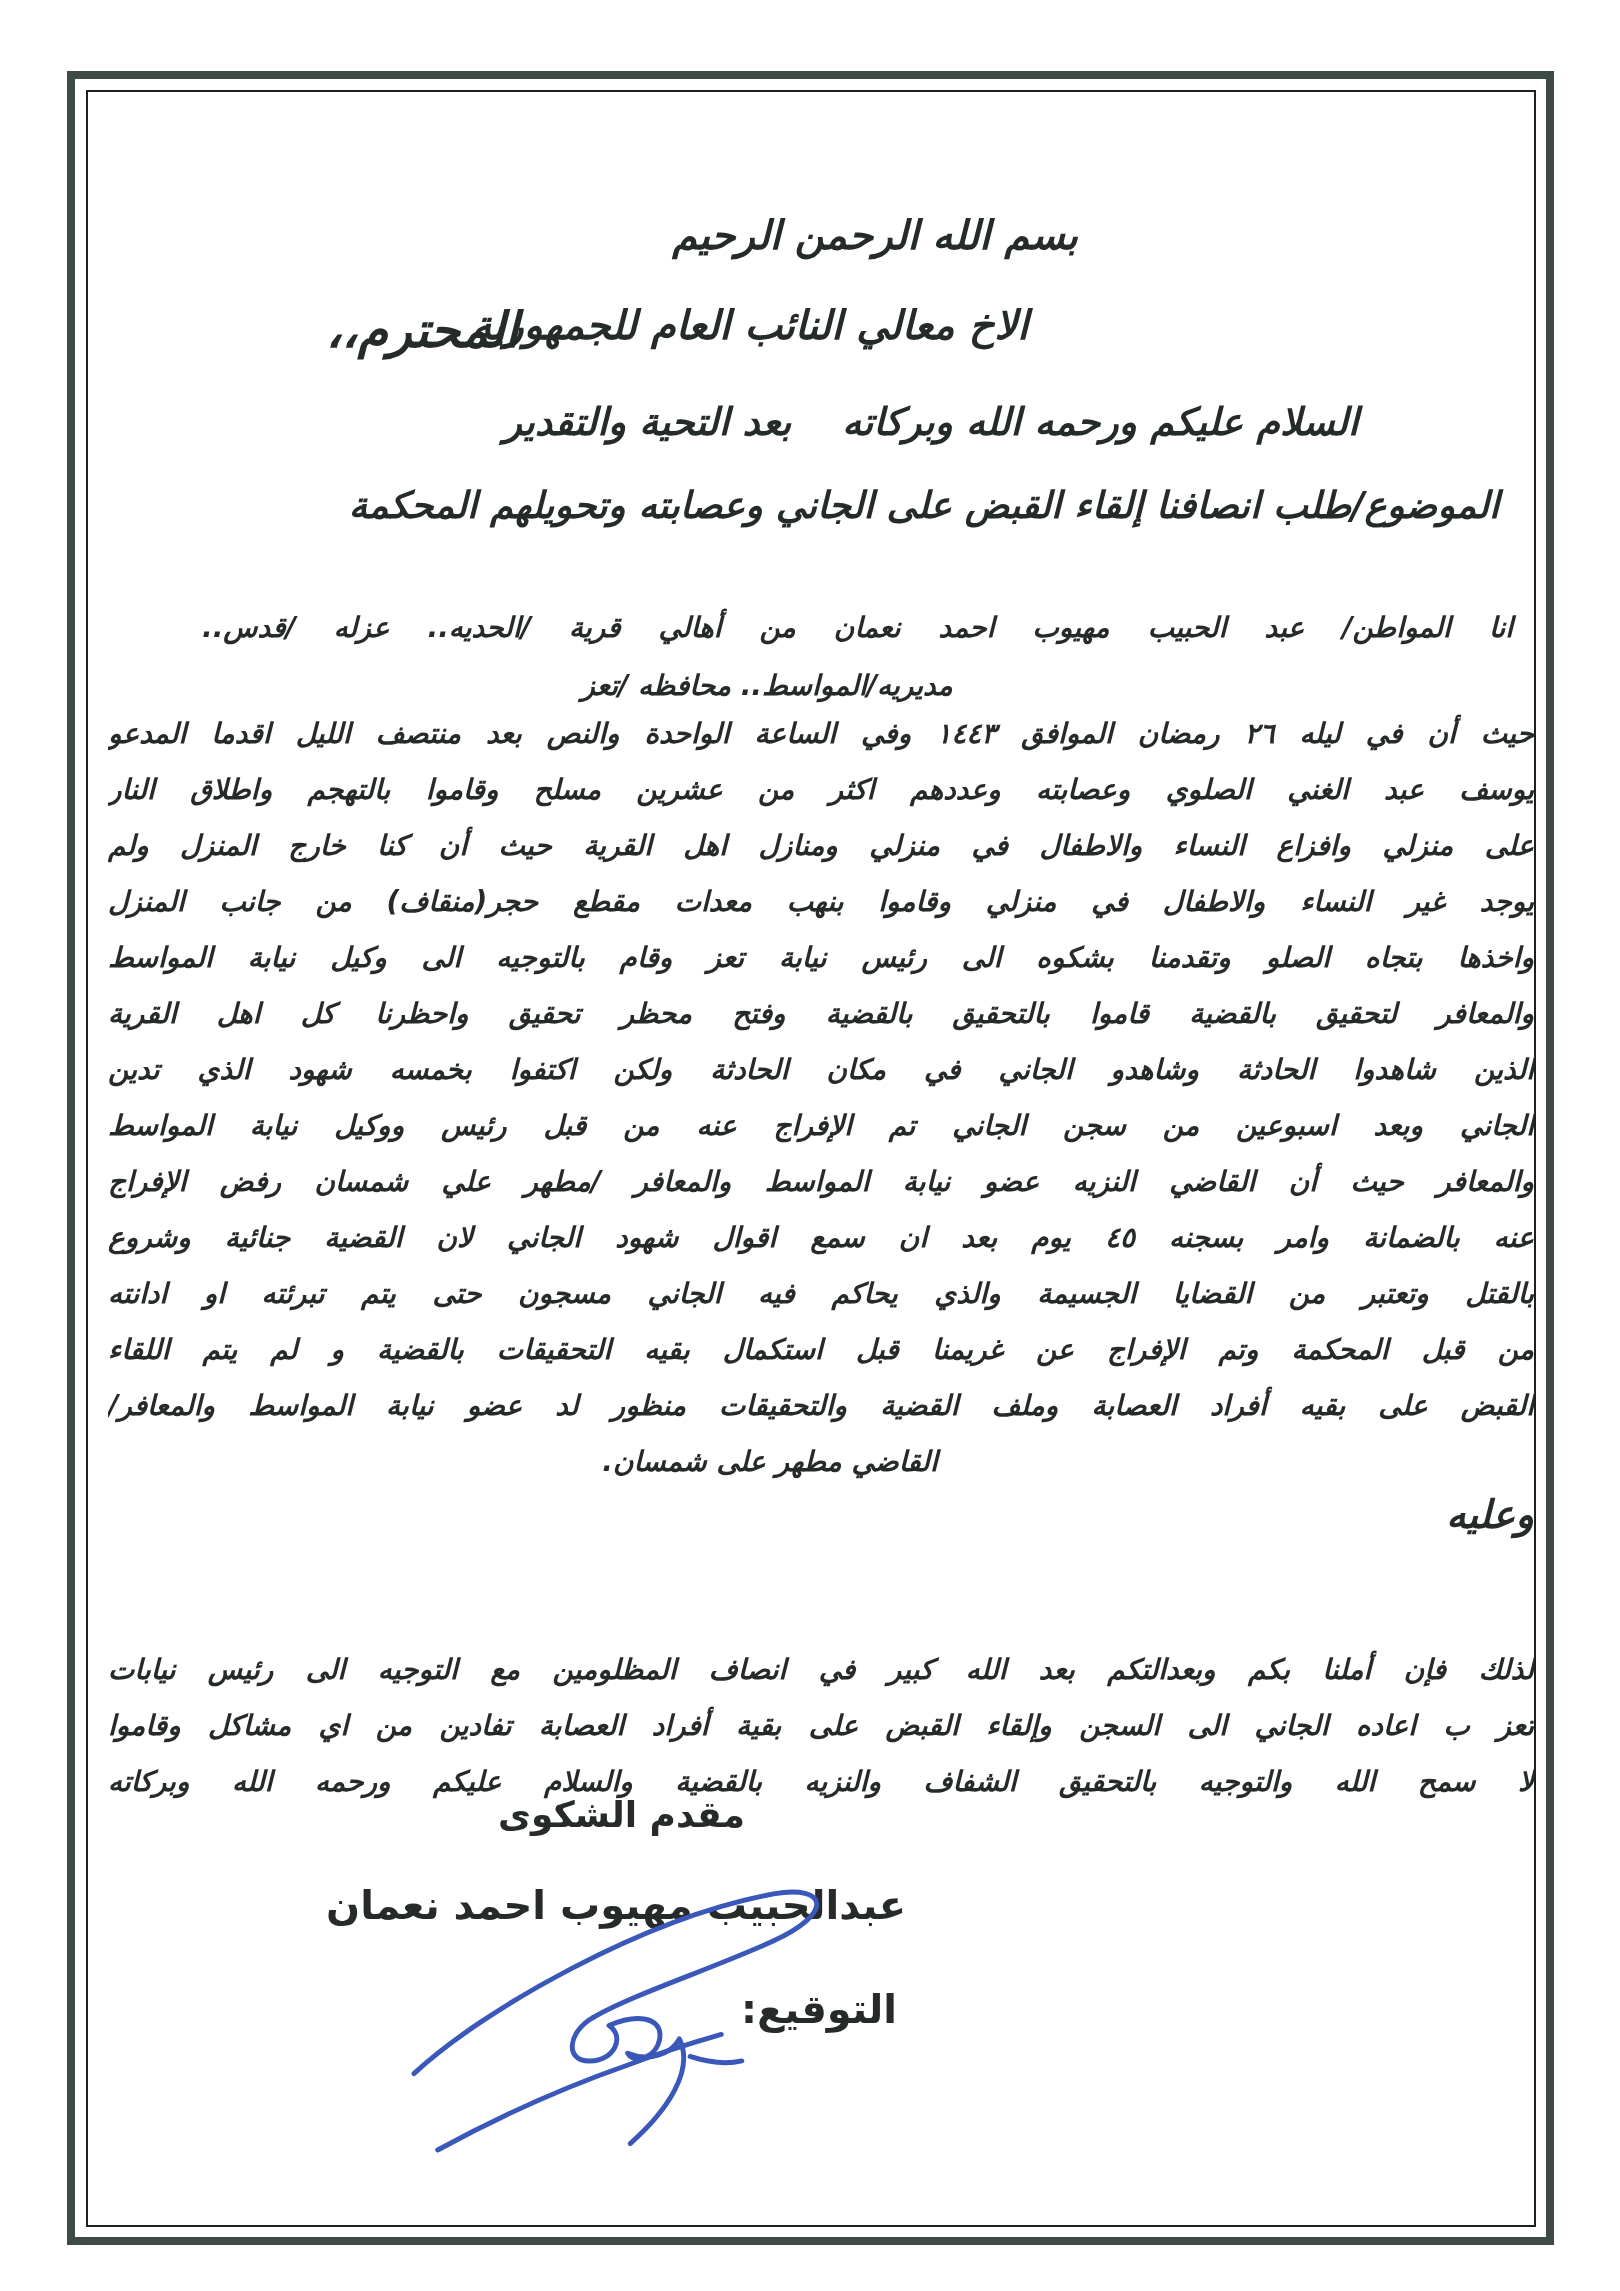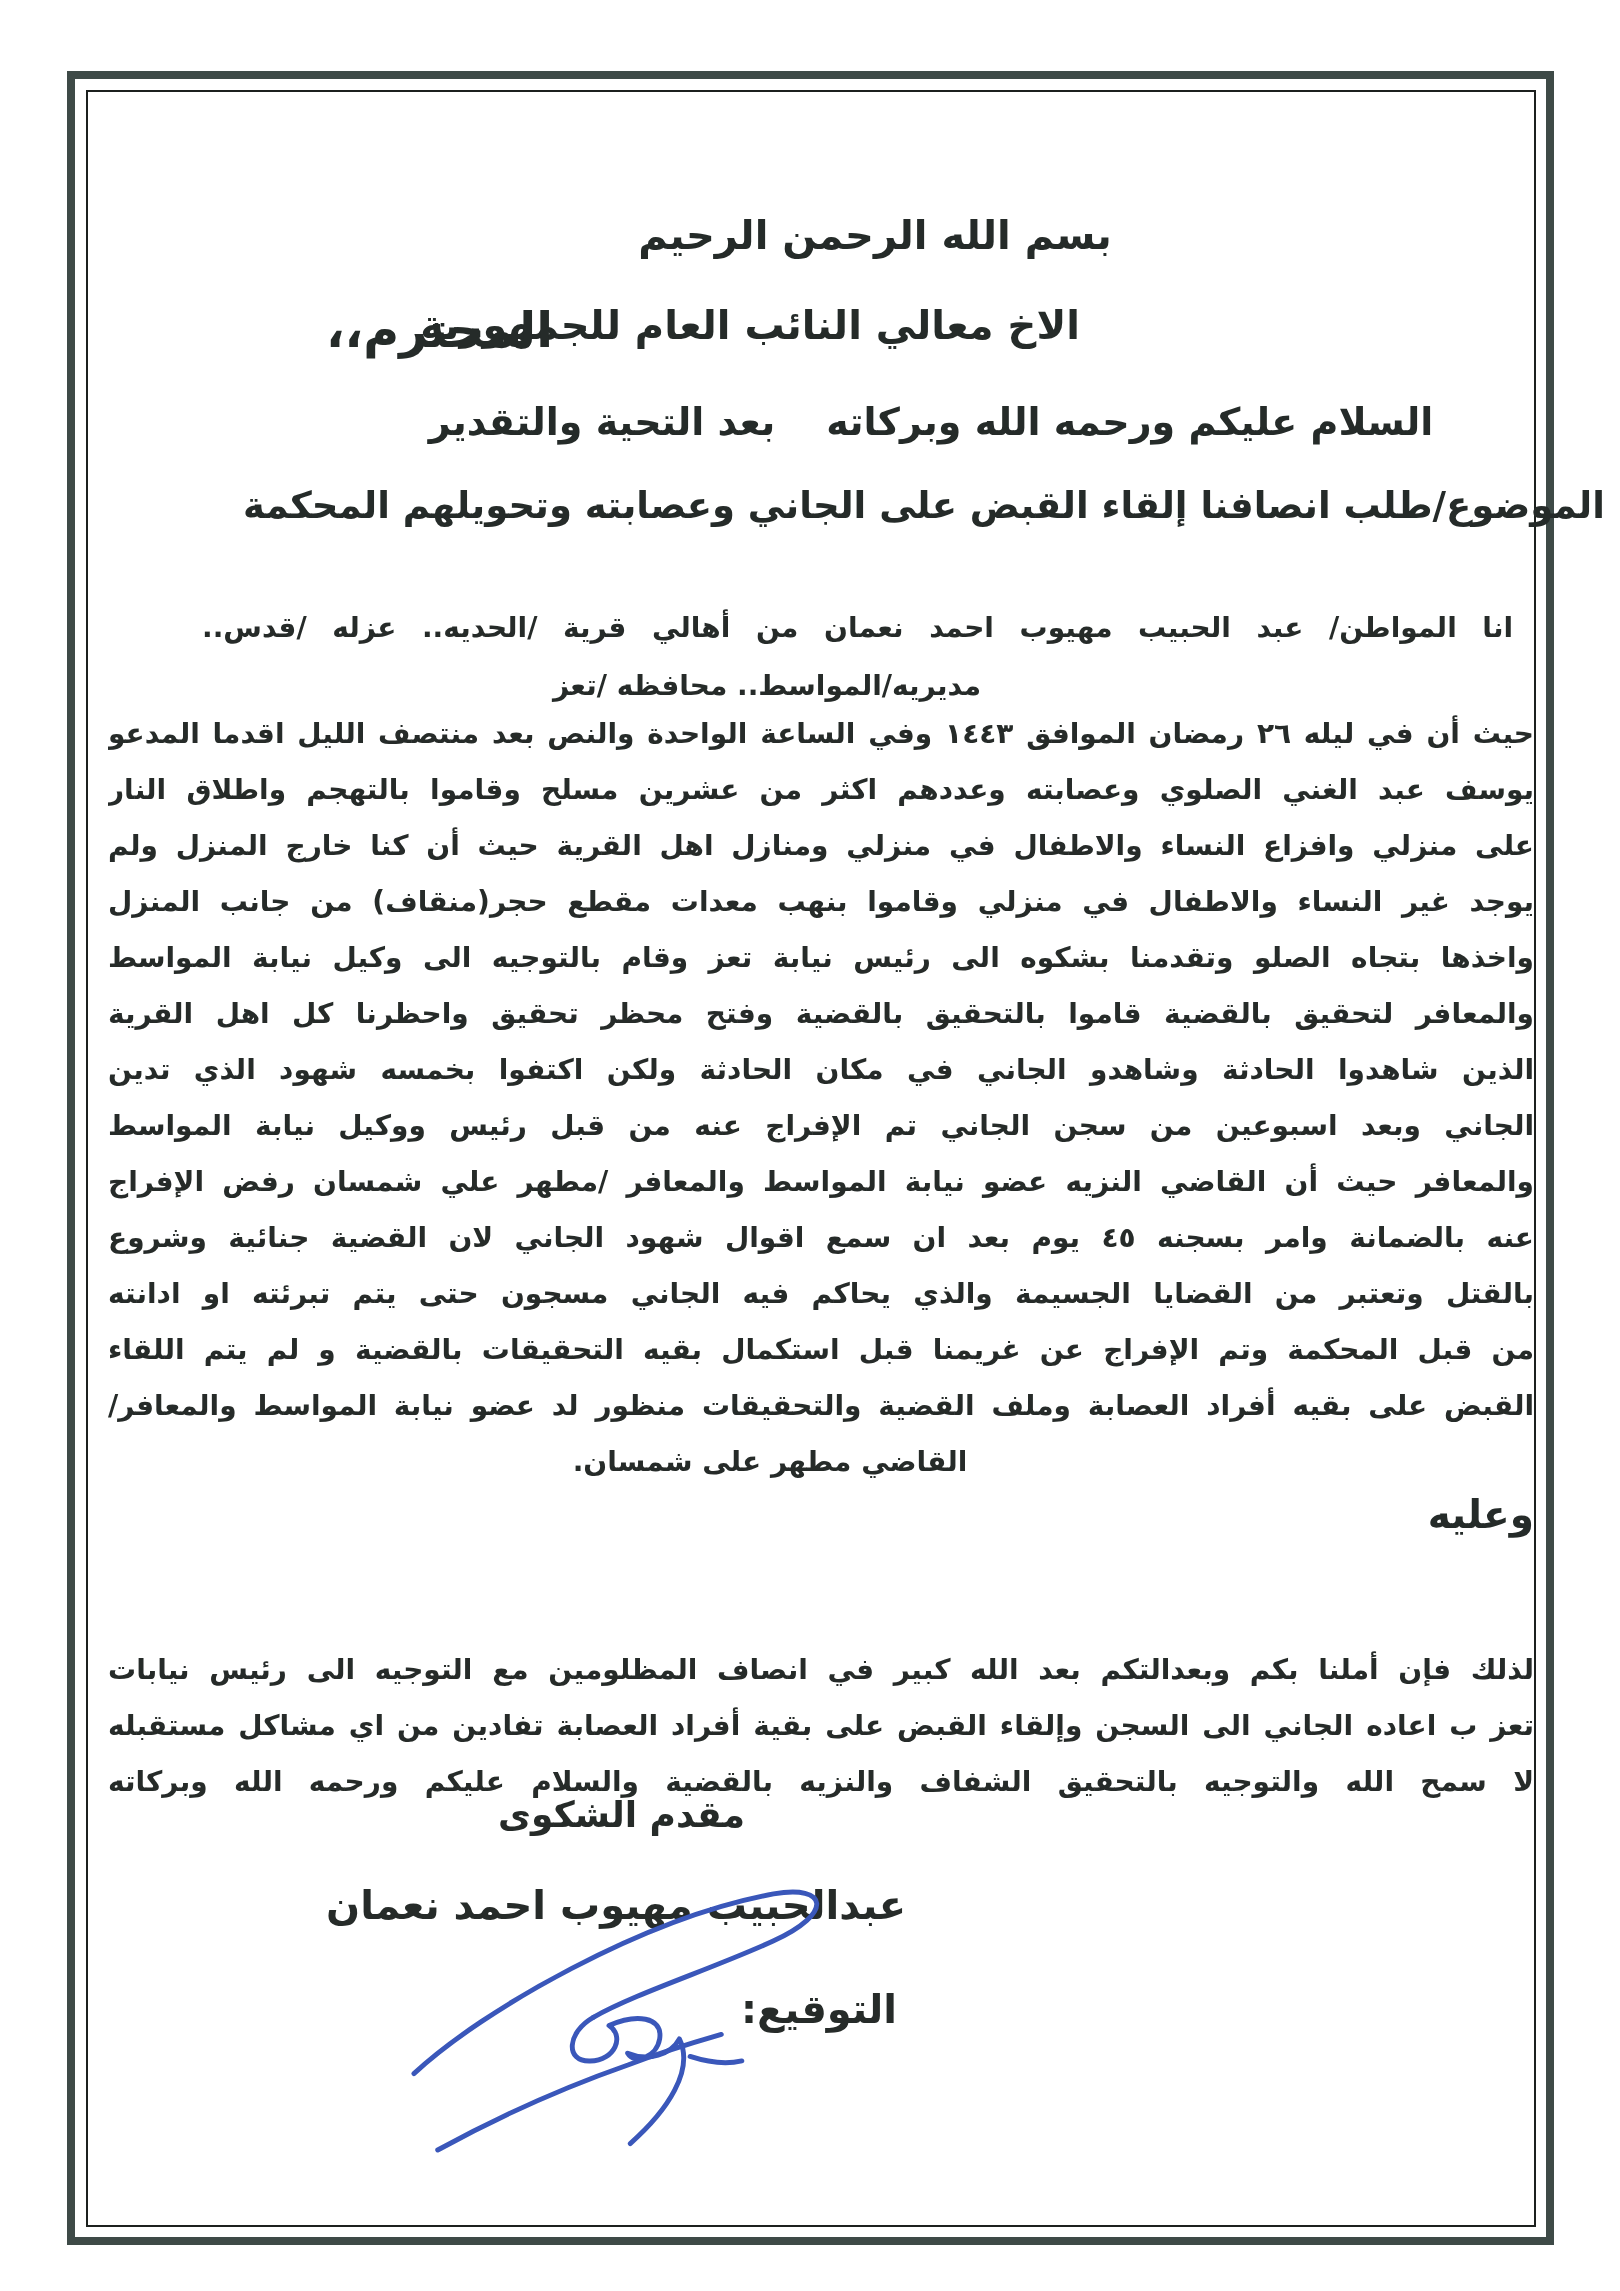--- a/index.html
+++ b/index.html
@@ -23,21 +23,21 @@
   .border-inner{
     position:absolute;
     left:86px;top:90px;
     width:1450px;height:2137px;
     border:2.9px solid #1c201e;
     box-sizing:border-box;
   }
   .content{
     position:absolute;
     left:108px;top:0;
-    width:1426px;height:2124px;
+    width:1426px;height:2124px;font-style:italic;
   }
   .hline{position:absolute;width:100%;font-weight:bold;color:#252b29;}
   .basmala{top:212px;font-size:40px;text-align:center;transform:translateX(54px);} 
   .addr-row{top:302px;height:63px;}
   .addr-main{position:absolute;width:100%;text-align:center;font-size:40px;font-weight:bold;transform:translateX(-71px);}
   .honorific{position:absolute;left:218px;top:0;font-size:49px;font-weight:bold;}
   .salutation{top:400px;font-size:38px;text-align:center;transform:translateX(110px);}
   .salut-gap{display:inline-block;width:51px;}
   .subject{top:484px;font-size:37px;text-align:center;transform:translateX(103px);letter-spacing:-1px;}
   .bodyblock{position:absolute;width:100%;font-weight:bold;font-size:28px;}
@@ -96,21 +96,21 @@
       <div class="jline">بالقتل وتعتبر من القضايا الجسيمة والذي يحاكم فيه الجاني مسجون حتى يتم تبرئته او ادانته</div>
       <div class="jline">من قبل المحكمة وتم الإفراج عن غريمنا قبل استكمال بقيه التحقيقات بالقضية و لم يتم اللقاء</div>
       <div class="jline">القبض على بقيه أفراد العصابة وملف القضية والتحقيقات منظور لد عضو نيابة المواسط والمعافر/</div>
       <div class="line last">القاضي مطهر على شمسان.</div>
     </div>
 
     <div class="hline closing-heading">وعليه</div>
 
     <div class="bodyblock closing">
       <div class="jline">لذلك فإن أملنا بكم وبعدالتكم بعد الله كبير في انصاف المظلومين مع التوجيه الى رئيس نيابات</div>
-      <div class="jline">تعز ب اعاده الجاني الى السجن وإلقاء القبض على بقية أفراد العصابة تفادين من اي مشاكل مستقبله</div>
+      <div class="jline">تعز ب اعاده الجاني الى السجن وإلقاء القبض على بقية أفراد العصابة تفادين من اي مشاكل وقاموا</div>
       <div class="jline">لا سمح الله والتوجيه بالتحقيق الشفاف والنزيه بالقضية والسلام عليكم ورحمه الله وبركاته</div>
     </div>
 
   </div>
 
   <div class="sig-title">مقدم الشكوى</div>
   <div class="sig-name">عبدالحبيب مهيوب احمد نعمان</div>
   <div class="sig-label">التوقيع:</div>
 
   <svg class="sig-svg" width="549" height="255" viewBox="0 0 560 260">

